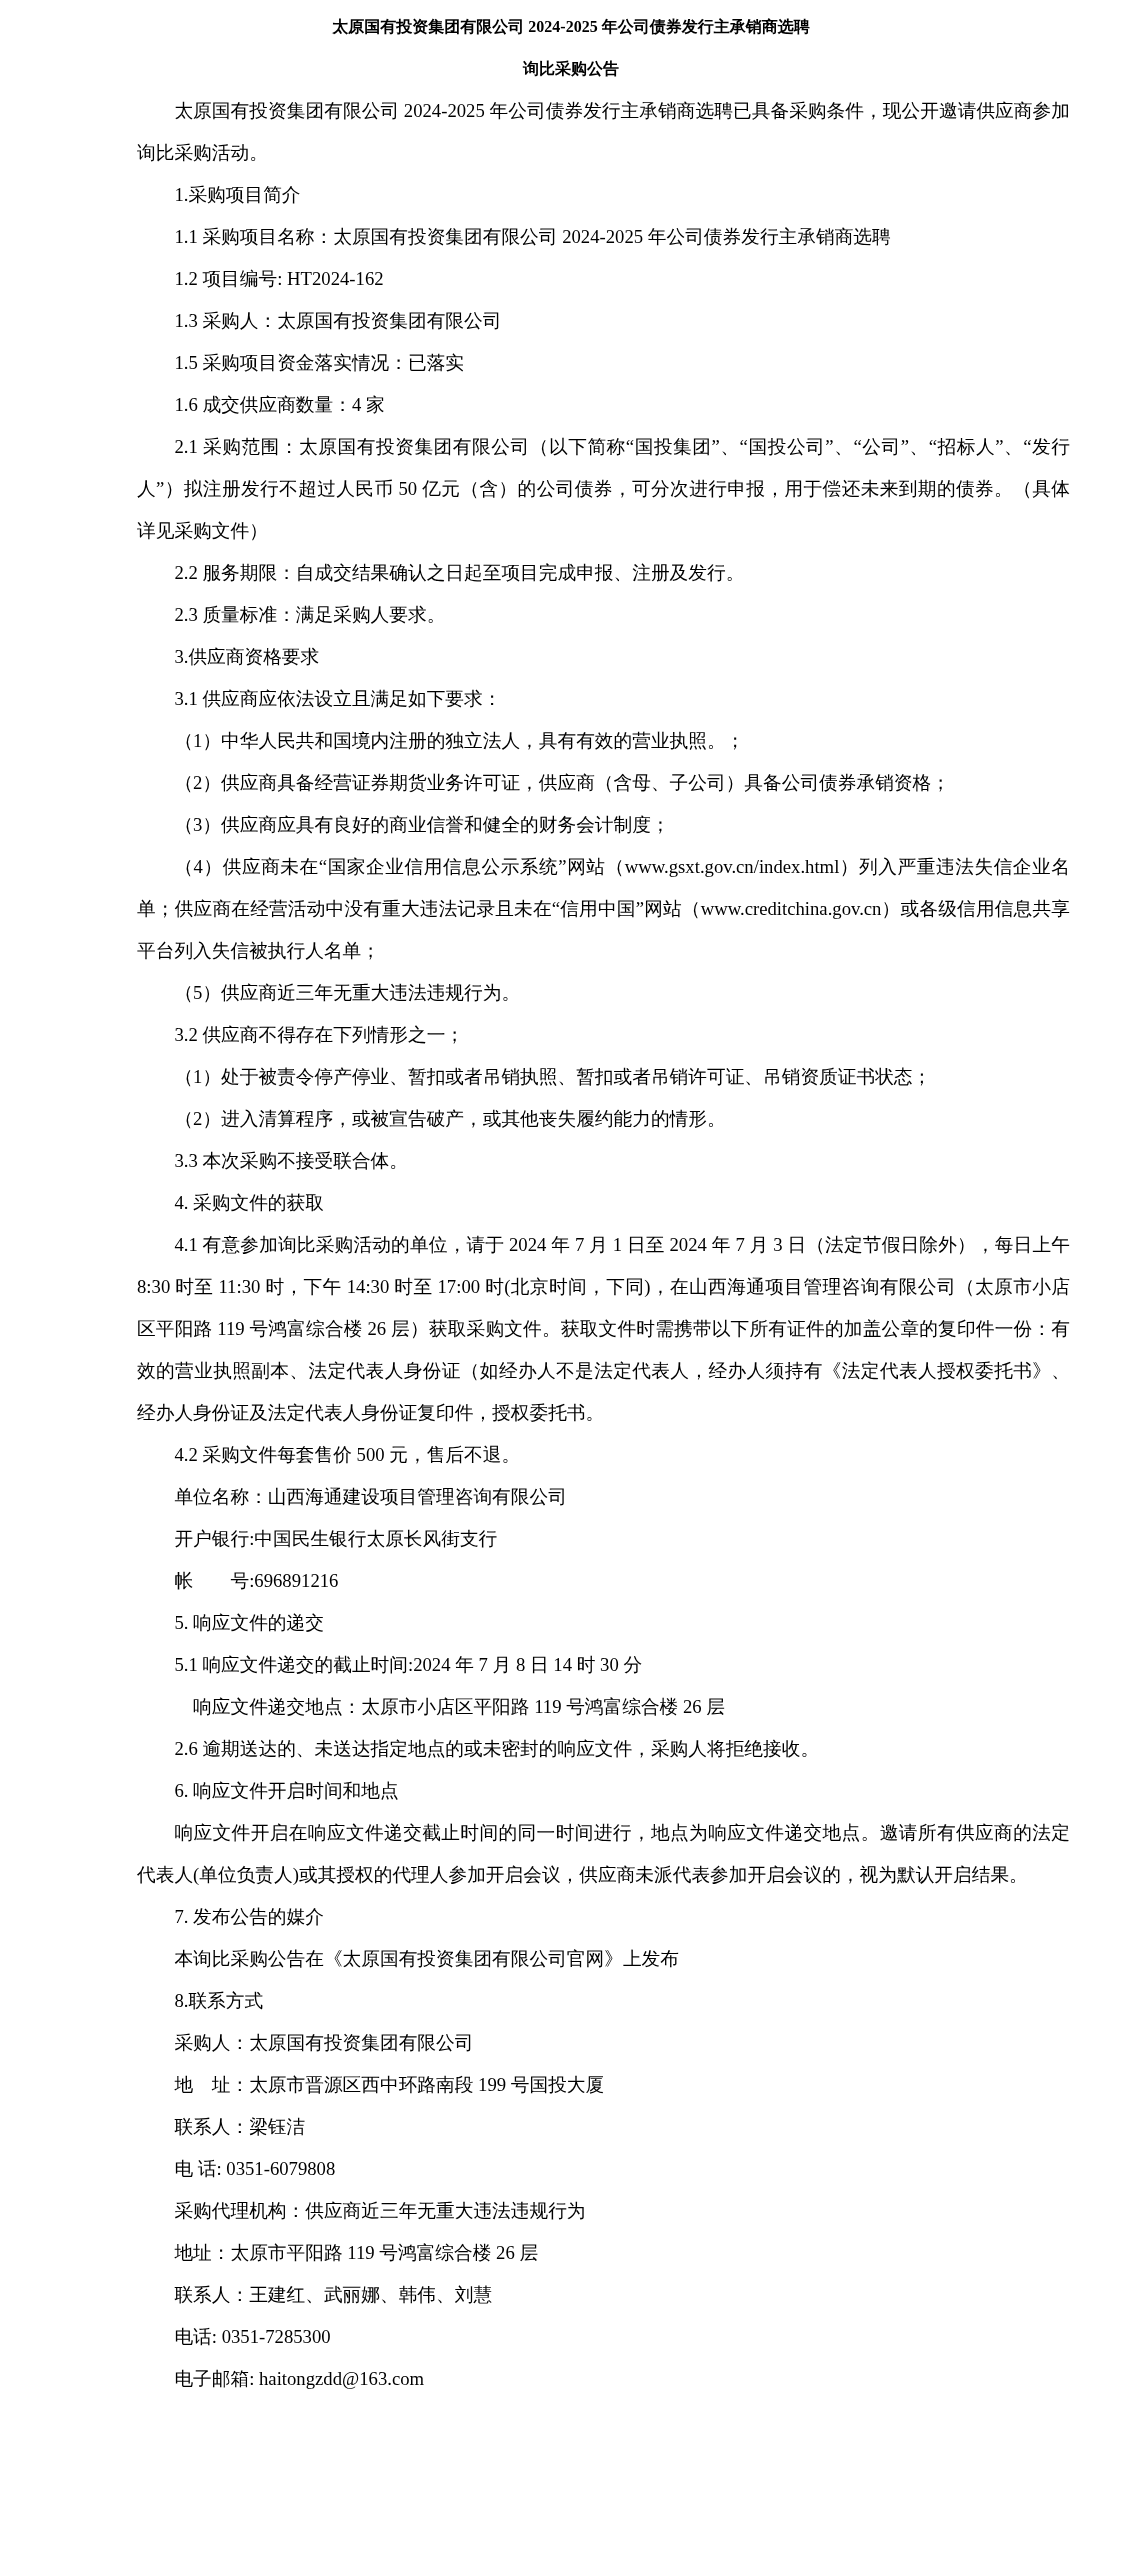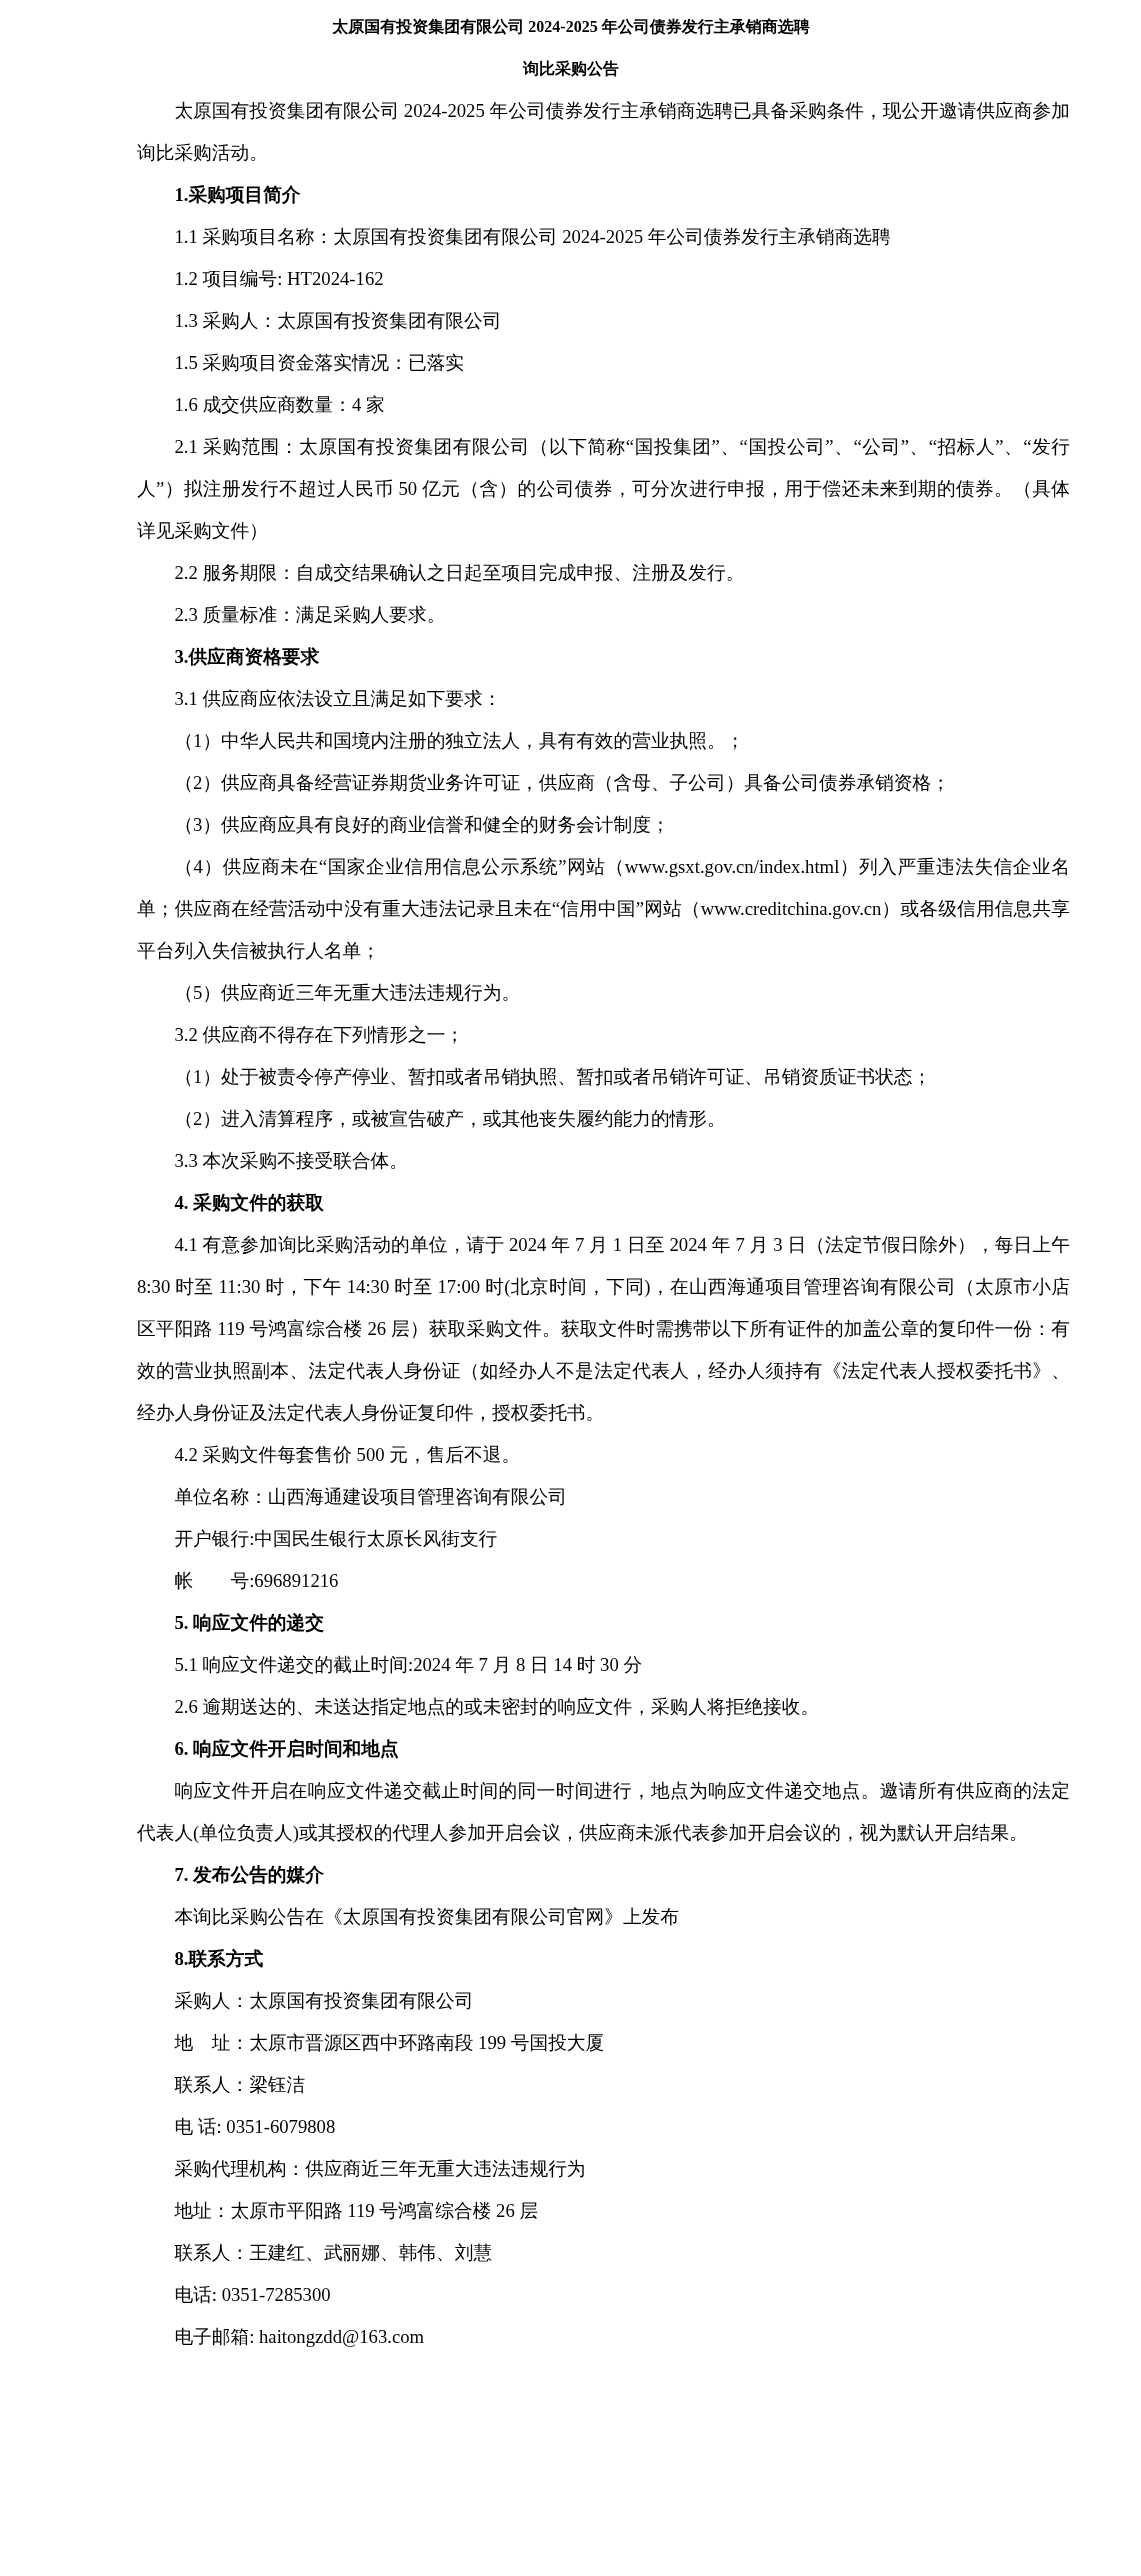--- a/index.html
+++ b/index.html
@@ -15,21 +15,21 @@
     color: #000000;
   }
   p { margin: 0; text-align: justify; text-indent: 2em; }
   p.title {
     text-align: center;
     text-indent: 0;
     font-weight: 700;
     font-size: 16px;
     margin-left: -65px; 
   }
-  p.h { font-weight: 700; }
+  p.h { font-weight: 400; }
   p.i3 { text-indent: 3em; }
   .u { }
 </style>
 </head>
 <body>
 
 <div class="page">
 
   <p class="title">太原国有投资集团有限公司 2024-2025 年公司债券发行主承销商选聘</p>
   <p class="title">询比采购公告</p>
@@ -63,20 +63,21 @@
   <p>4.1 有意参加询比采购活动的单位，请于 2024 年 7 月 1 日至 2024 年 7 月 3 日（法定节假日除外），每日上午 8:30 时至 11:30 时，下午 14:30 时至 17:00 时(北京时间，下同)，在山西海通项目管理咨询有限公司（太原市小店区平阳路 119 号鸿富综合楼 26 层）获取采购文件。获取文件时需携带以下所有证件的加盖公章的复印件一份：有效的营业执照副本、法定代表人身份证（如经办人不是法定代表人，经办人须持有《法定代表人授权委托书》、经办人身份证及法定代表人身份证复印件，授权委托书。</p>
   <p>
     <span>4.2 采购文件每套售价 </span><span class="u">500 </span><span>元，售后不退。</span>
   </p>
   <p>单位名称：山西海通建设项目管理咨询有限公司</p>
   <p>开户银行:中国民生银行太原长风街支行</p>
   <p>帐　　号:696891216</p>
 
   <p class="h">5. 响应文件的递交</p>
   <p>5.1 响应文件递交的截止时间:2024 年 7 月 8 日 14 时 30 分</p>
+  <p class="i3">响应文件递交地点：太原市小店区平阳路 119 号鸿富综合楼 26 层</p>
   <p>2.6 逾期送达的、未送达指定地点的或未密封的响应文件，采购人将拒绝接收。</p>
 
   <p class="h">6. 响应文件开启时间和地点</p>
   <p>响应文件开启在响应文件递交截止时间的同一时间进行，地点为响应文件递交地点。邀请所有供应商的法定代表人(单位负责人)或其授权的代理人参加开启会议，供应商未派代表参加开启会议的，视为默认开启结果。</p>
 
   <p class="h">7. 发布公告的媒介</p>
   <p>本询比采购公告在《太原国有投资集团有限公司官网》上发布</p>
 
   <p class="h">8.联系方式</p>
   <p>采购人：太原国有投资集团有限公司</p>

